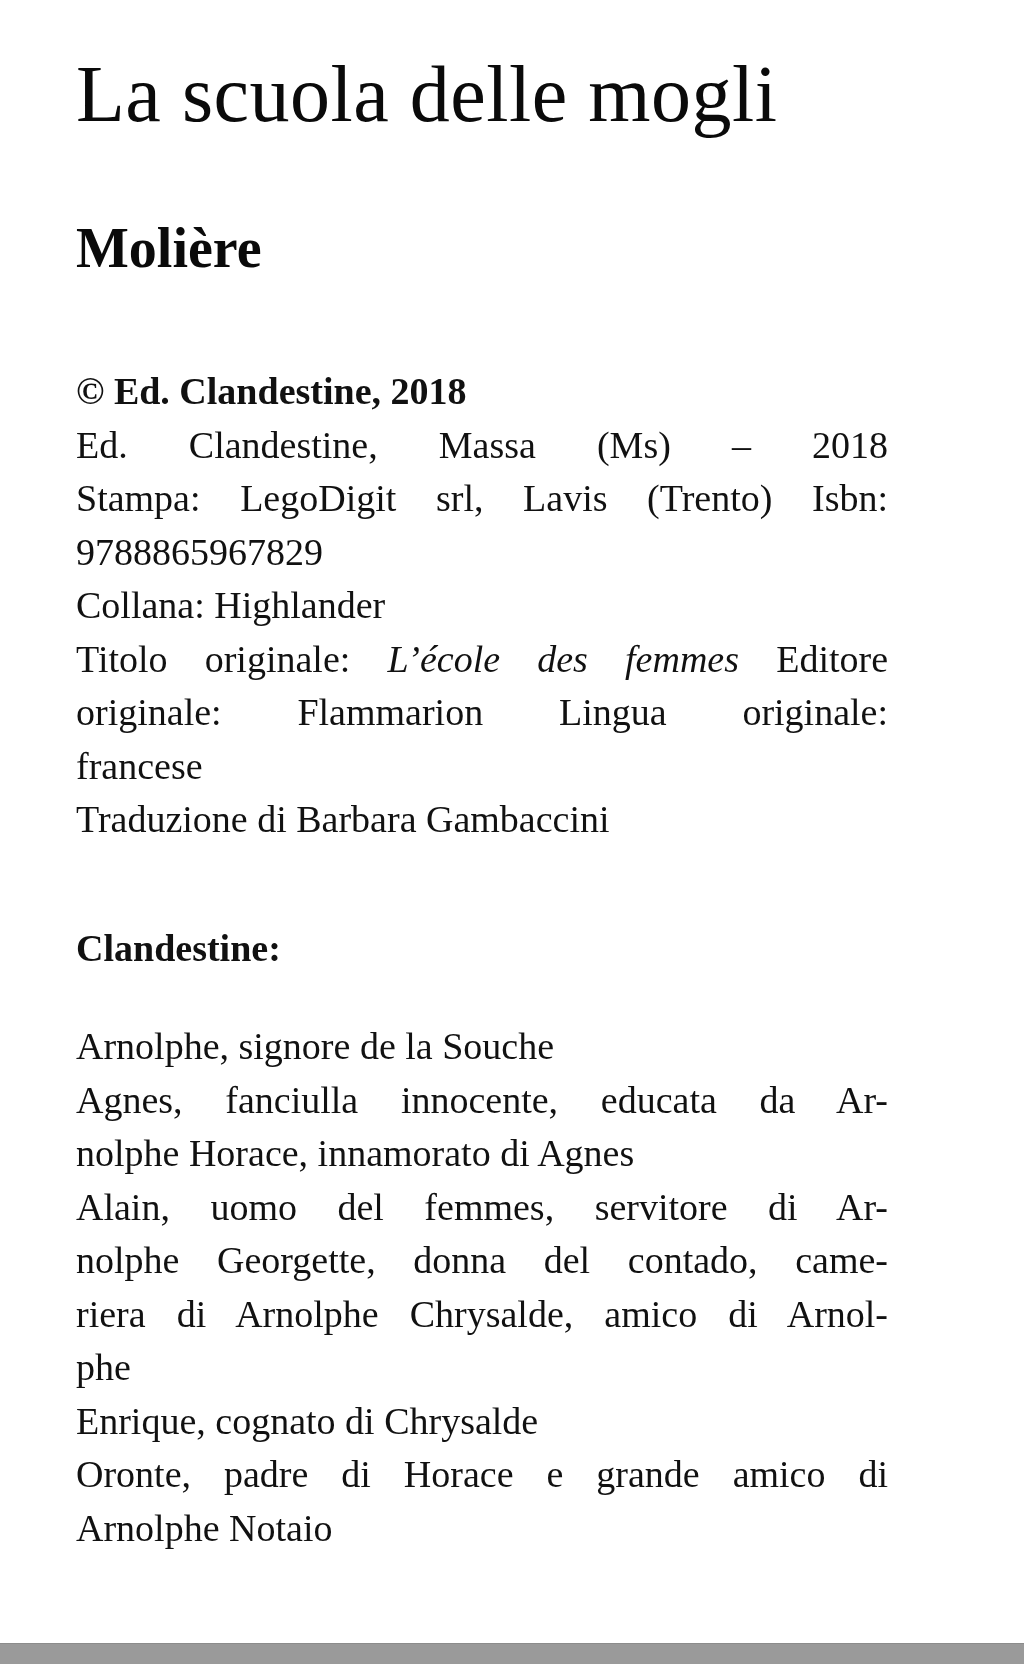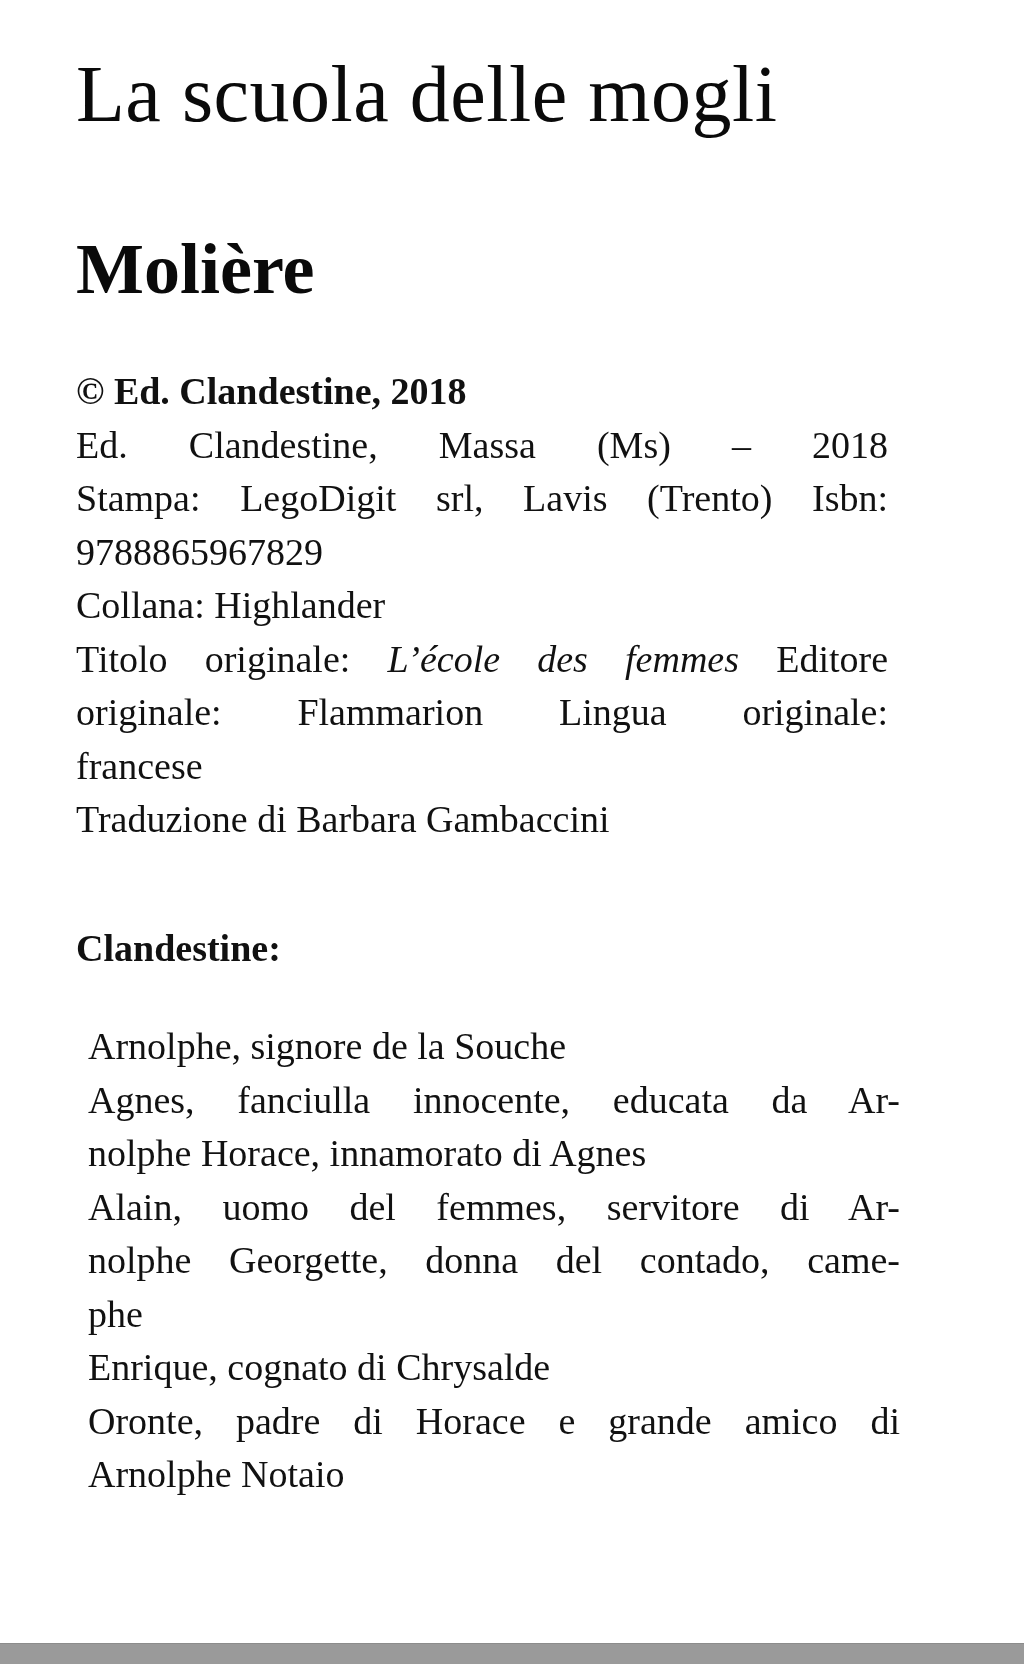--- a/index.html
+++ b/index.html
@@ -30,23 +30,23 @@
     font-size: 80px;
     line-height: 100px;
     font-weight: normal;
     letter-spacing: 0.5px;
     white-space: nowrap;
     color: #0a0a0a;
   }
   .author {
     position: absolute;
     left: 0;
-    top: 237px;
+    top: 216px;
     margin: 0;
-    font-size: 72px;
+    font-size: 56px;
     line-height: 64px;
     font-weight: bold;
     color: #0a0a0a;
     text-align: right;
   }
   .edition-block {
     position: absolute;
     left: 0;
     top: 365px;
     width: 812px;
@@ -75,21 +75,21 @@
   .section-heading {
     position: absolute;
     left: 0;
     top: 922px;
     font-size: 38px;
     line-height: 53.5px;
     font-weight: bold;
   }
   .cast-block {
     position: absolute;
-    left: 12px;
+    left: 0;
     top: 1020px;
     width: 812px;
   }
   .bottom-bar {
     position: absolute;
     left: 0;
     top: 1643px;
     width: 1024px;
     height: 21px;
     background: #9a9a9a;
@@ -132,20 +132,23 @@
       <div class="line justify">
         <span class="justify-wrap">Agnes, fanciulla innocente, educata da Ar-</span>
       </div>
       <div class="line"><span>nolphe Horace, innamorato di Agnes</span></div>
       <div class="line justify">
         <span class="justify-wrap">Alain, uomo del femmes, servitore di Ar-</span>
       </div>
       <div class="line justify">
         <span class="justify-wrap">nolphe Georgette, donna del contado, came-</span>
       </div>
+      <div class="line justify">
+        <span class="justify-wrap">riera di Arnolphe Chrysalde, amico di Arnol-</span>
+      </div>
       <div class="line"><span>phe</span></div>
       <div class="line"><span>Enrique, cognato di Chrysalde</span></div>
       <div class="line justify">
         <span class="justify-wrap">Oronte, padre di Horace e grande amico di</span>
       </div>
       <div class="line"><span>Arnolphe Notaio</span></div>
     </div>
 </div>
 
 <div class="bottom-bar"></div>

